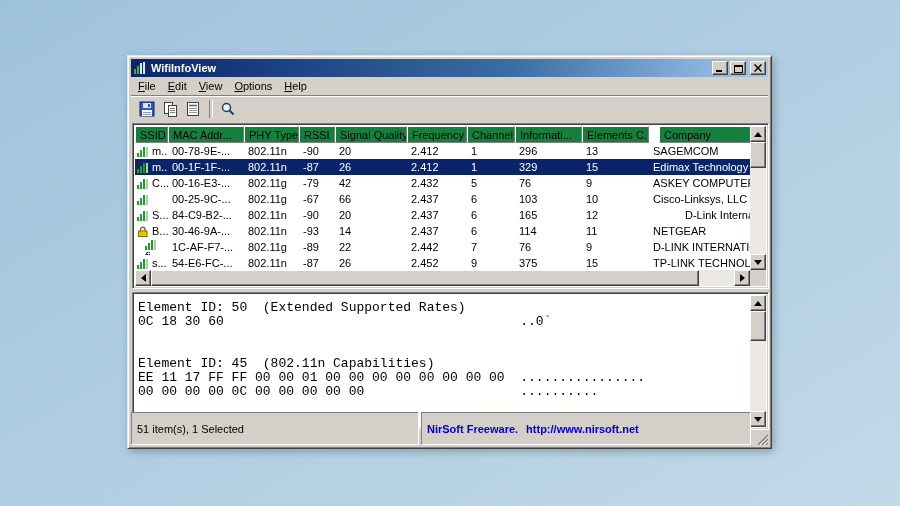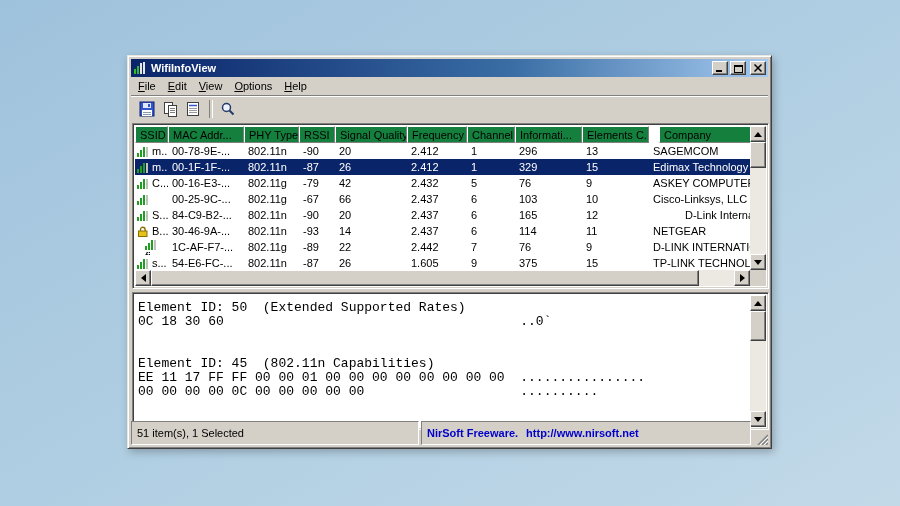--- a/index.html
+++ b/index.html
@@ -90,21 +90,21 @@
   .sb-corner{position:absolute;right:2px;bottom:2px;width:16px;height:16px;background:#d4d0c8;}
   
   .detail-area{position:absolute;left:4px;top:236px;width:637px;height:138px;}
   .detail-text{
     position:absolute;left:3px;top:2px;right:19px;bottom:3px;overflow:hidden;
     font-family:"Liberation Mono","DejaVu Sans Mono",monospace;
     font-size:13px;line-height:14px;white-space:pre;color:#000;padding:6px 2px 0 2px;
   }
   .detail-vsb{position:absolute;top:2px;right:2px;bottom:2px;}
   
-  .statusbar{position:absolute;left:3px;right:3px;bottom:3px;height:24px;display:flex;align-items:stretch;text-align:center;}
+  .statusbar{position:absolute;left:3px;right:3px;bottom:3px;height:33px;display:flex;align-items:stretch;text-align:center;}
   .status-panel{
     box-sizing:border-box;font-size:11px;display:flex;align-items:center;padding:0 5px;
     border-top:1px solid #808080;border-left:1px solid #808080;
     border-right:1px solid #ffffff;border-bottom:1px solid #ffffff;
     margin-right:2px;white-space:nowrap;overflow:hidden;background:#d4d0c8;
   }
   .status-left{width:288px;}
   .status-right{flex:1;}
   .status-brand{color:#0000cc;font-weight:bold;margin-right:8px;}
   .status-url{color:#0000cc;font-weight:bold;}
@@ -365,21 +365,21 @@
                 <rect x="6" y="1" width="2" height="10" fill="#1f9e1f"></rect>
                 <rect x="9" y="1" width="2" height="10" fill="#c0c0c0"></rect>
               </svg>
             </span>
             <span>s...</span>
           </div>
           <div class="tcell" style="width: 76px;">54-E6-FC-...</div>
           <div class="tcell" style="width: 55px;">802.11n</div>
           <div class="tcell" style="width: 36px;">-87</div>
           <div class="tcell" style="width: 72px;">26</div>
-          <div class="tcell" style="width: 60px;">1.605</div>
+          <div class="tcell" style="width: 60px;">2.452</div>
           <div class="tcell" style="width: 48px;">9</div>
           <div class="tcell" style="width: 67px;">375</div>
           <div class="tcell" style="width: 67px;">15</div>
           <div class="tcell" style="width: 103px;">TP-LINK TECHNOLO</div>
         </div>
       </div>
 
     <div class="vsb table-vsb">
       <div class="sb-btn">
           <div class="arr-up"></div>

